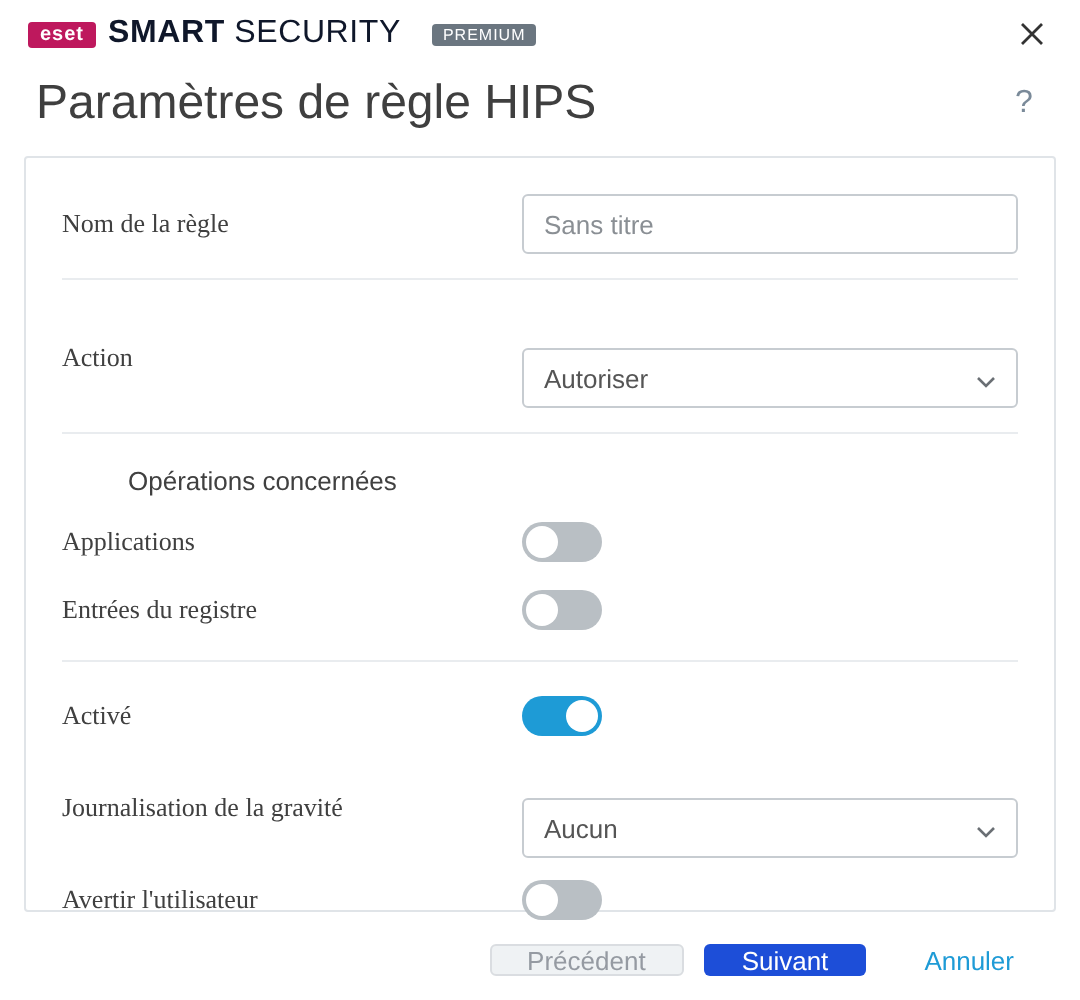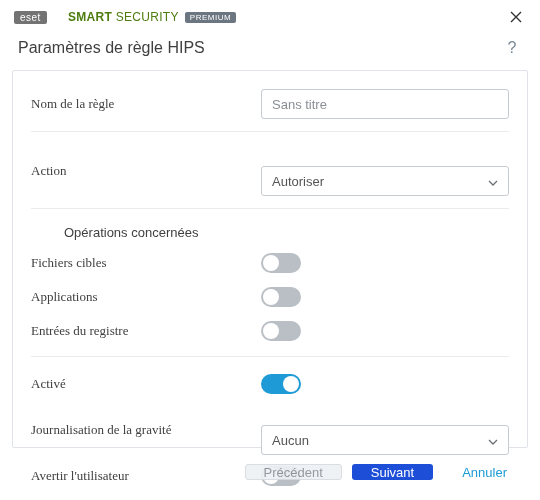--- a/index.html
+++ b/index.html
@@ -12,58 +12,58 @@
     height: 500px;
     overflow: hidden;
   }
   .titlebar {
     display: flex;
     align-items: center;
     padding: 8px 14px 4px 14px;
     height: 30px;
   }
   .brand-eset {
-    background: #737373;
+    background: #be185d;
     color: #fff;
-    font-weight: 400;
+    font-weight: 700;
     font-size: 10px;
     padding: 1px 6px;
     border-radius: 2px;
     letter-spacing: 0.5px;
   }
   .brand-text {
-    margin-left: 21px;
-    color: #4d7c0f;
-    font-size: 12px;
+    margin-left: 6px;
+    color: #0f172a;
+    font-size: 16px;
     letter-spacing: 0.3px;
   }
   .brand-text .smart { font-weight: 600; }
   .brand-text .security { font-weight: 300; }
   .brand-badge {
-    margin-left: 6px;
+    margin-left: 16px;
     background: #6b7680;
     color: #fff;
     font-size: 8px;
     padding: 1px 5px;
     border-radius: 2px;
     letter-spacing: 0.5px;
   }
   .close-btn {
     margin-left: auto;
     cursor: pointer;
     width: 20px; height: 20px;
     display:flex; align-items:center; justify-content:center;
     color:#333;
   }
   .header {
     display:flex; align-items:center;
     padding: 8px 18px 12px 18px;
   }
   .header h1 {
-    font-size: 16px;
+    font-size: 24px;
     font-weight: 400;
     color: #3f3f3f;
   }
   .help-btn {
     margin-left:auto;
     color:#7a8a99;
     cursor:pointer;
     width:20px;height:20px;
     display:flex;align-items:center;justify-content:center;
     font-size:16px;
@@ -214,28 +214,20 @@
             </svg>
         </span>
       </div>
     </div>
   </div>
 
   <hr class="sep">
 
   <div class="section-title">Opérations concernées</div>
 
-  <div class="row">
-    <div class="label">Fichiers cibles</div>
-    <div class="control">
-      <div class="toggle off">
-          <div class="knob"></div>
-        </div>
-    </div>
-  </div>
 
   <div class="row">
     <div class="label">Applications</div>
     <div class="control">
       <div class="toggle off">
           <div class="knob"></div>
         </div>
     </div>
   </div>
 

